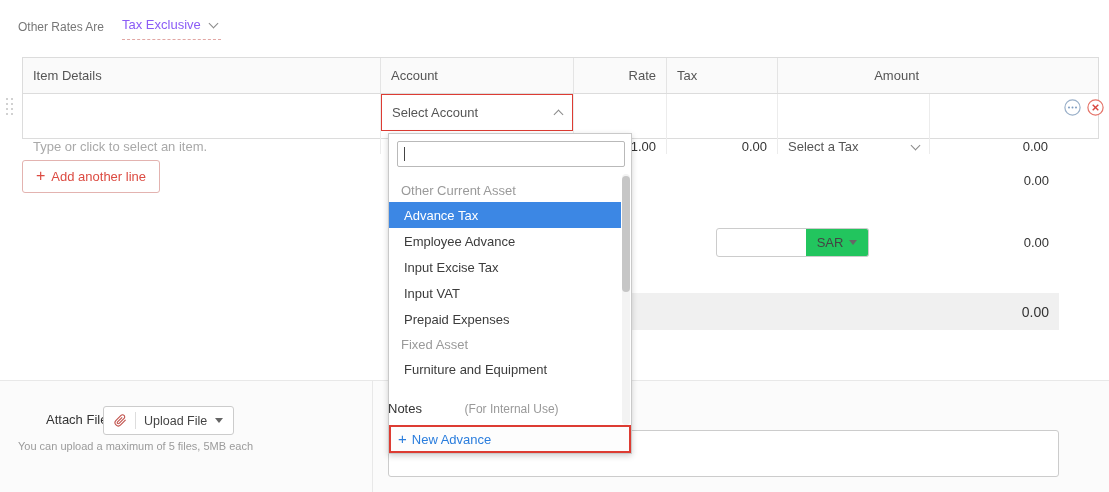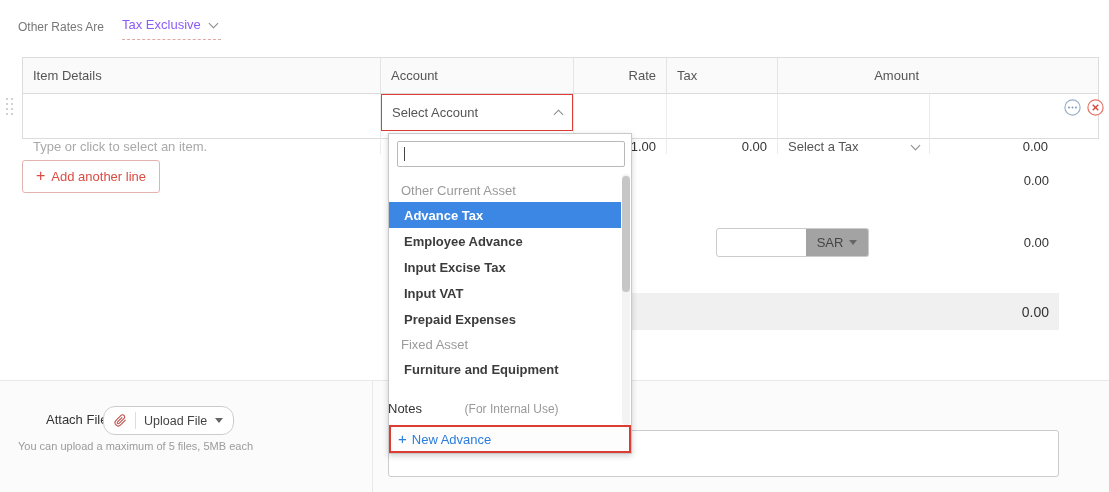--- a/index.html
+++ b/index.html
@@ -44,47 +44,47 @@
   .add-line { position:absolute; left:22px; top:160px; height:33px; display:flex; align-items:center; gap:6px;
               padding:0 13px; border:1px solid #e3b3b0; border-radius:3px; background:#fff; color:#dc4b42; cursor:pointer; font-size:13px; }
   .add-line .plus { font-size:16px; font-weight:400; line-height:1; margin-top:-2px; }
 
   
   .tot-val { position:absolute; right:60px; color:#333; }
   .tot-val.v1 { top:173px; }
   .tot-val.v2 { top:235px; }
   .adj-input { position:absolute; left:716px; top:228px; width:91px; height:29px; border:1px solid #ccc; border-radius:3px 0 0 3px; outline:none; padding:0 8px; font:inherit; }
   .cur-btn { position:absolute; left:806px; top:228px; width:63px; height:29px; border:1px solid #ccc; border-left:none; border-radius:0 3px 3px 0;
-             background:#a3a3a3; display:flex; align-items:center; justify-content:center; gap:6px; color:#444; cursor:pointer; }
+             background:#22c55e; display:flex; align-items:center; justify-content:center; gap:6px; color:#444; cursor:pointer; }
   .caret { width:0; height:0; border-left:4px solid transparent; border-right:4px solid transparent; border-top:5px solid #666; }
   .total-band { position:absolute; left:392px; top:293px; width:667px; height:37px; background:#f0f0f0; display:flex; align-items:center; justify-content:flex-end; padding-right:10px; z-index:1; }
   .total-band .val { font-size:14px; color:#333; }
 
   
   .dd-panel { position:absolute; left:388px; top:133px; width:244px; height:321px; background:#fff; border:1px solid #c9c9c9;
               box-shadow:0 2px 6px rgba(0,0,0,.18); z-index:20; }
   .dd-search-wrap { position:absolute; left:8px; top:7px; width:228px; height:26px; }
   .dd-search { width:100%; height:100%; border:1px solid #b9b9b9; border-radius:2px; outline:none; padding:0 8px; font:inherit; }
   .dd-caret-bar { position:absolute; left:7px; top:6px; width:1px; height:14px; background:#444; }
   .dd-list { position:absolute; left:0; top:40px; right:10px; bottom:28px; overflow:hidden; padding-top:4px; }
   .dd-group { height:24px; display:flex; align-items:center; padding:0 12px; color:#9a9a9a; }
-  .dd-item { height:26px; display:flex; align-items:center; padding:0 15px; color:#3c3c3c; cursor:pointer;font-weight:bold; }
+  .dd-item { height:26px; display:flex; align-items:center; padding:0 15px; color:#3c3c3c; cursor:pointer; }
   .dd-item.selected { background:#3c87e4; color:#fff; }
   .dd-scroll-track { position:absolute; right:1px; top:40px; bottom:28px; width:8px; background:#f3f3f3; border-radius:4px; }
   .dd-scroll-thumb { position:absolute; left:0; top:2px; width:8px; height:116px; background:#c6c6c6; border-radius:4px; cursor:pointer; }
   .dd-new-account { position:absolute; left:0; right:0; bottom:0; height:28px; background:#fdfdfd; border:2px solid #dd3c33;
                     display:flex; align-items:center; gap:5px; padding:0 7px; color:#2a7ddd; cursor:pointer; }
   .dd-new-account .plus { font-size:15px; line-height:1; margin-top:-1px; }
 
   
   .bottom-band { position:absolute; left:0; top:380px; width:1109px; height:112px; background:#fbfbfb; border-top:1px solid #e8e8e8; }
   .v-divider { position:absolute; left:372px; top:380px; width:1px; height:112px; background:#e8e8e8; }
   .attach-label { position:absolute; left:18px; top:412px; color:#333;margin-left:28px; }
   .upload-btn { position:absolute; left:103px; top:406px; height:29px; display:flex; align-items:center; gap:8px; padding:0 10px;
-                border:1px solid #ccc; border-radius:12px; background:#fff; cursor:pointer; color:#444; font-size:12.5px; }
+                border:1px solid #ccc; border-radius:3px; background:#fff; cursor:pointer; color:#444; font-size:12.5px; }
   .upload-btn .sep { width:1px; height:17px; background:#ddd; }
   .attach-hint { position:absolute; left:18px; top:440px; font-size:11px; color:#9b9b9b; }
   .notes-label { position:absolute; left:388px; top:401px; z-index:30; color:#333; }
   .notes-label .hint { color:#999; font-size:12px;margin-left:39px; }
   .notes-area { position:absolute; left:388px; top:430px; width:671px; height:47px; border:1px solid #ccc; border-radius:3px;
                 background:#fff; resize:none; outline:none; font:inherit; padding:6px 8px; }
 </style>
 </head>
 <body>
 

